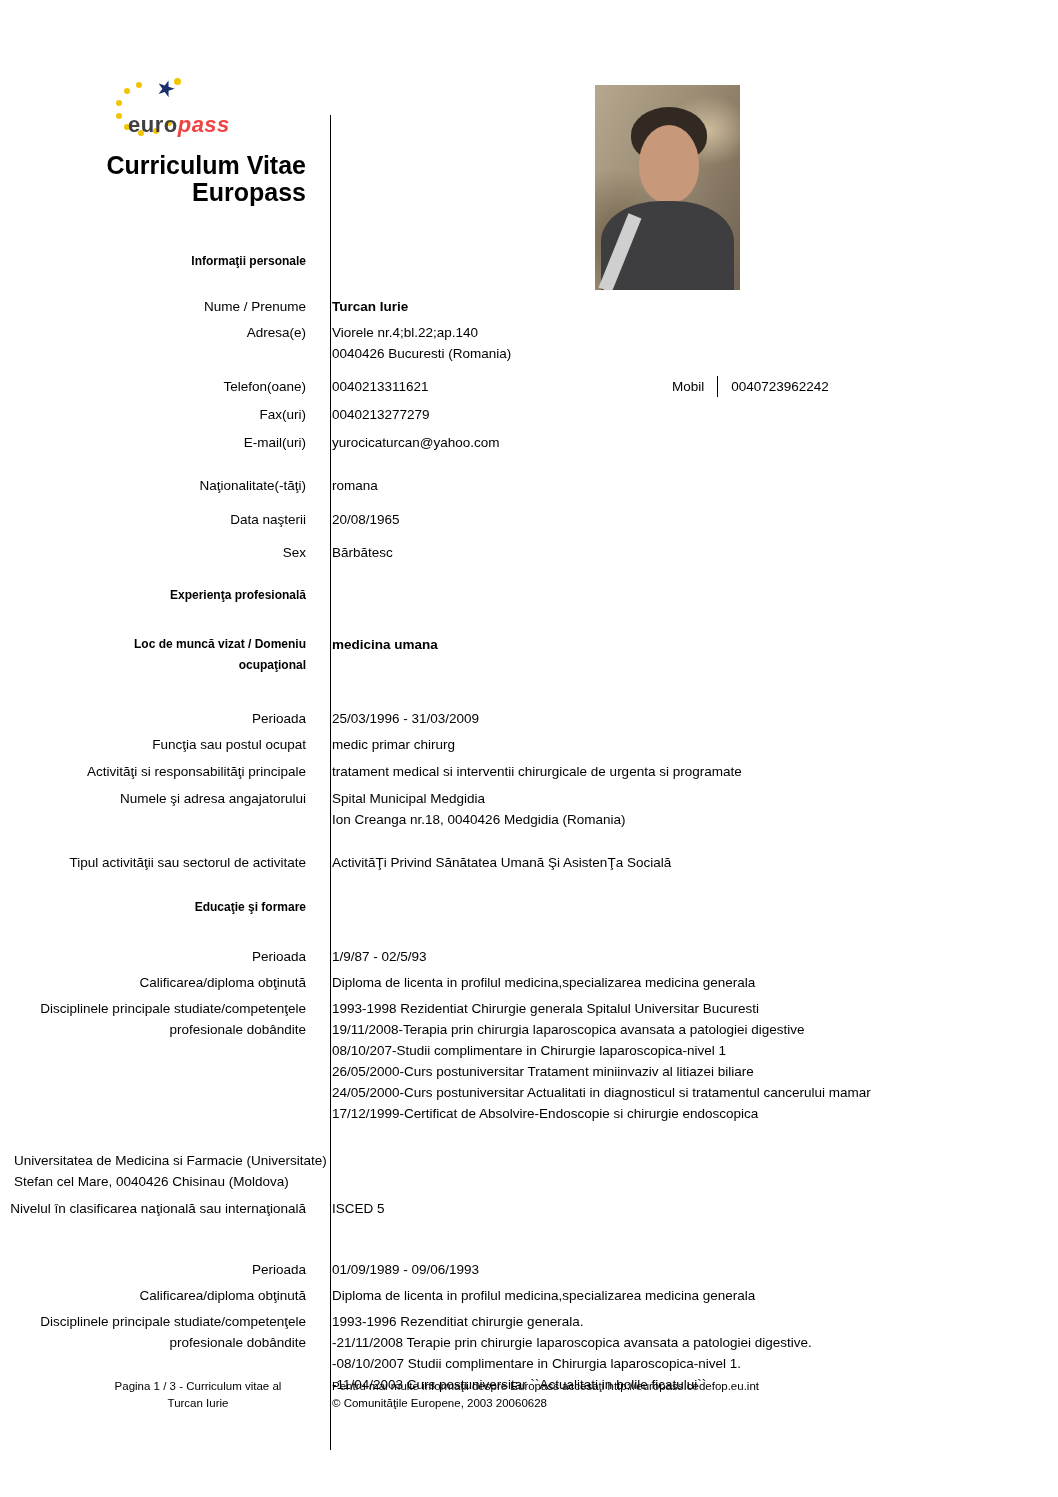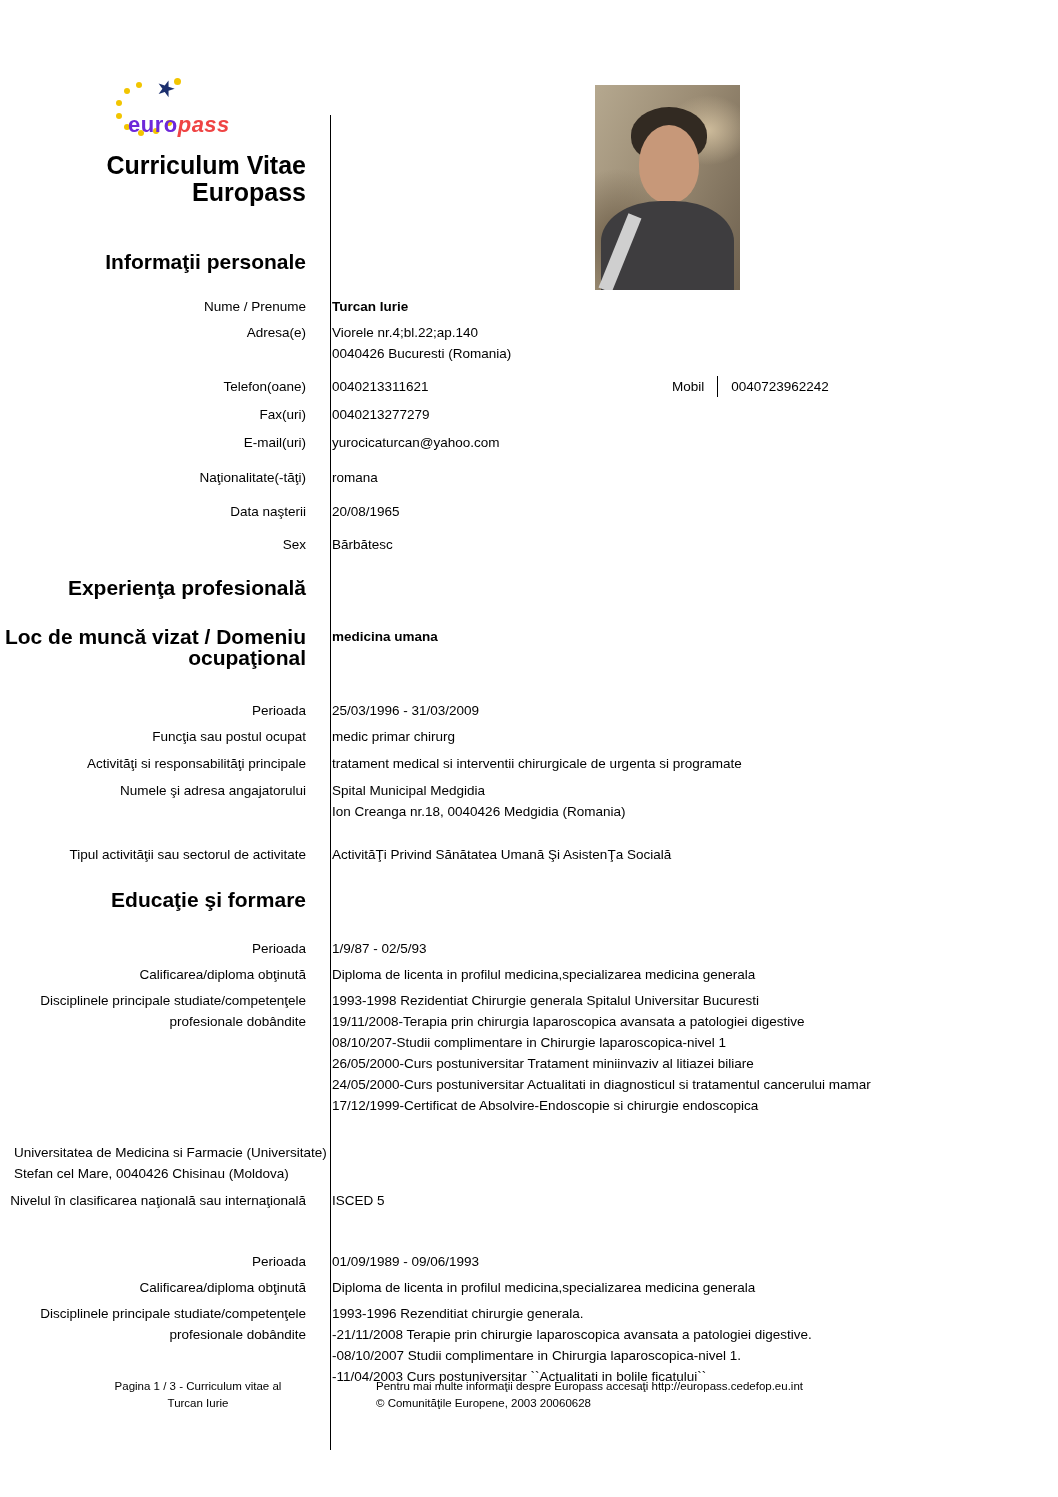--- a/index.html
+++ b/index.html
@@ -12,21 +12,21 @@
     color:#000;
     overflow:hidden;
   }
 
   
   .logo { position:absolute; left:116px; top:80px; width:130px; height:60px; }
   .logo .dot { position:absolute; width:6px; height:6px; border-radius:50%; background:#f2c500; }
   .logo .figure { position:absolute; left:40px; top:-4px; font-size:22px; color:#1b2f6e; transform:rotate(18deg); }
   .logo .figure-head { position:absolute; left:58px; top:-2px; width:7px; height:7px; border-radius:50%; background:#f2c500; }
   .wordmark { position:absolute; left:12px; bottom:2px; font-size:22px; font-weight:bold; letter-spacing:0.5px; }
-  .wm-euro { color:#6d28d9; }
+  .wm-euro { color:#404040; }
   .wm-pass { color:#ef4444; font-style:italic; }
 
   
   .photo {
     position:absolute; left:595px; top:85px; width:145px; height:205px; overflow:hidden;
     background:
       radial-gradient(60px 50px at 78% 22%, #cdbb9b, transparent 70%),
       radial-gradient(90px 100px at 15% 75%, #73644e, transparent 70%),
       linear-gradient(115deg, #b5a88f 0%, #9b8c74 45%, #6e614f 100%);
   }
@@ -36,37 +36,37 @@
   .photo .stripe { position:absolute; left:18px; top:128px; width:14px; height:80px; background:#cfcfcf; transform:rotate(22deg); }
 
   
   .vline { position:absolute; left:330px; top:115px; width:1px; height:1335px; background:#000; }
 
   
   .content { position:absolute; top:153px; left:0; width:100%; }
   .row { display:flex; align-items:flex-start; }
   .lbl { flex:0 0 318px; width:318px; box-sizing:border-box; text-align:right; padding-right:12px; line-height:21px; }
   .val { flex:1; padding-left:14px; line-height:21px; white-space:pre-line; padding-right:18px; }
-  .section-heading { font-weight:bold; font-size:21px; white-space:pre-line; }
+  .section-heading { font-weight:bold; font-size:12px; white-space:pre-line; }
   .title-text { font-weight:bold; font-size:25px; line-height:25px; white-space:pre-line; }
   .bold { font-weight:bold; }
 
   .phone-val { display:flex; align-items:flex-start; white-space:normal; }
   .phone-number { width:340px; flex:0 0 340px; }
   .mobil-label { padding-right:13px; }
   .mobil-value { border-left:1px solid #000; padding-left:13px; }
 
   .mb5{margin-bottom:5px} .mb6{margin-bottom:6px} .mb7{margin-bottom:7px}
   .mb10{margin-bottom:22px} .mb12{margin-bottom:12px} .mb13{margin-bottom:13px}
-  .mb14{margin-bottom:14px} .mb22{margin-bottom:22px} .mb24{margin-bottom:24px}
+  .mb14{margin-bottom:22px} .mb22{margin-bottom:22px} .mb24{margin-bottom:24px}
   .mb26{margin-bottom:26px} .mb28{margin-bottom:28px}
   .mb32{margin-bottom:32px} .mb40{margin-bottom:40px} .mb44{margin-bottom:44px}
 
   
-  .footer { position:absolute; top:1378px; left:0; width:100%; display:flex; font-size:11.5px; line-height:17px;gap:44px; }
+  .footer { position:absolute; top:1378px; left:0; width:100%; display:flex; font-size:11.5px; line-height:17px; }
   .footer .f-left { flex:0 0 318px; width:318px; box-sizing:border-box; text-align:center; padding-right:12px; padding-left:90px; white-space:pre-line; }
   .footer .f-right { flex:1; padding-left:14px; white-space:pre-line; }
 </style>
 </head>
 <body>
 
 <div class="page">
 
   <div class="logo">
     <span class="dot" style="left:8px;  top:8px"></span>

